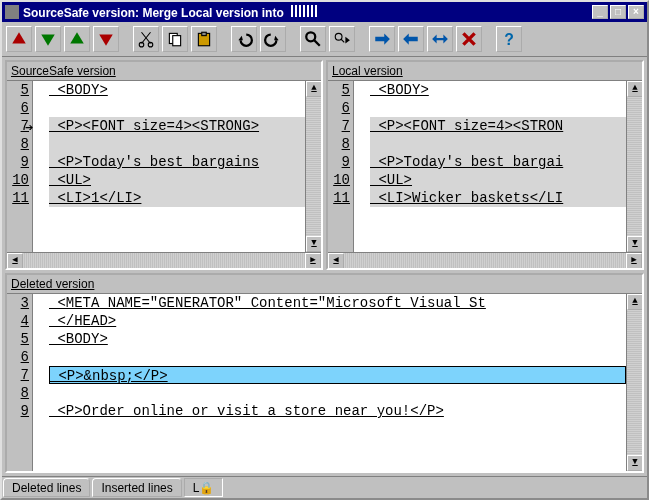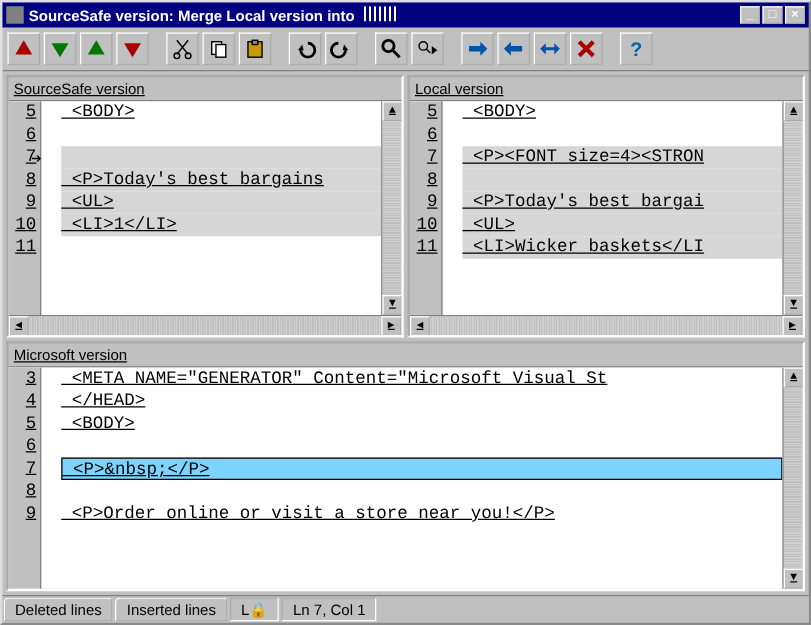--- a/index.html
+++ b/index.html
@@ -297,21 +297,21 @@
           <div class="codebody">
             <div class="gutter" id="gutter-left">
                 <span class="lnum">5</span>
                 <span class="lnum">6</span>
                 <span class="lnum">7</span>
                 <span class="lnum">8</span>
                 <span class="lnum">9</span>
                 <span class="lnum">10</span>
                 <span class="lnum">11</span>
               </div>
-            <div class="lines" id="lines-left"><span class="lnrow "> &lt;BODY&gt;</span><span class="lnrow "></span><span class="lnrow hl-ins"></span><span class="lnrow hl-ins"> &lt;P&gt;Today's best bargains</span><span class="lnrow hl-ins"> &lt;UL&gt;</span><span class="lnrow hl-ins"> &lt;LI&gt;1&lt;/LI&gt;</span></div>
+            <div class="lines" id="lines-left"><span class="lnrow "> &lt;BODY&gt;</span><span class="lnrow "></span><span class="lnrow hl-ins"> &lt;P&gt;&lt;FONT size=4&gt;&lt;STRONG&gt;</span><span class="lnrow hl-ins"></span><span class="lnrow hl-ins"> &lt;P&gt;Today's best bargains</span><span class="lnrow hl-ins"> &lt;UL&gt;</span><span class="lnrow hl-ins"> &lt;LI&gt;1&lt;/LI&gt;</span></div>
             <div class="scroll-v">
               <div class="sbtn">▲</div>
               <div class="strack"></div>
               <div class="sbtn">▼</div>
             </div>
           </div>
           <div class="scroll-h">
             <div class="sbtn">◀</div>
             <div class="strack-h"></div>
             <div class="sbtn">▶</div>
@@ -343,21 +343,21 @@
             <div class="sbtn">◀</div>
             <div class="strack-h"></div>
             <div class="sbtn">▶</div>
           </div>
         </div>
       </div>
 
     </div>
 
     <div class="pane bottom-pane">
-      <div class="pane-title">Microsoft version</div>
+      <div class="pane-title">Deleted version</div>
       <div class="codeview">
         <div class="codebody">
           <div class="gutter" id="gutter-bottom">
               <span class="lnum">3</span>
               <span class="lnum">4</span>
               <span class="lnum">5</span>
               <span class="lnum">6</span>
               <span class="lnum">7</span>
               <span class="lnum">8</span>
               <span class="lnum">9</span>
@@ -371,17 +371,16 @@
         </div>
       </div>
     </div>
 
   </div>
 
   <div class="statusbar">
     <div class="tab">Deleted lines</div>
     <div class="tab">Inserted lines</div>
     <div class="status-cell">L🔒</div>
-    <div class="status-cell">Ln 7, Col 1</div>
     <div class="spacer"></div>
   </div>
 
 </div>
 
 </body></html>

